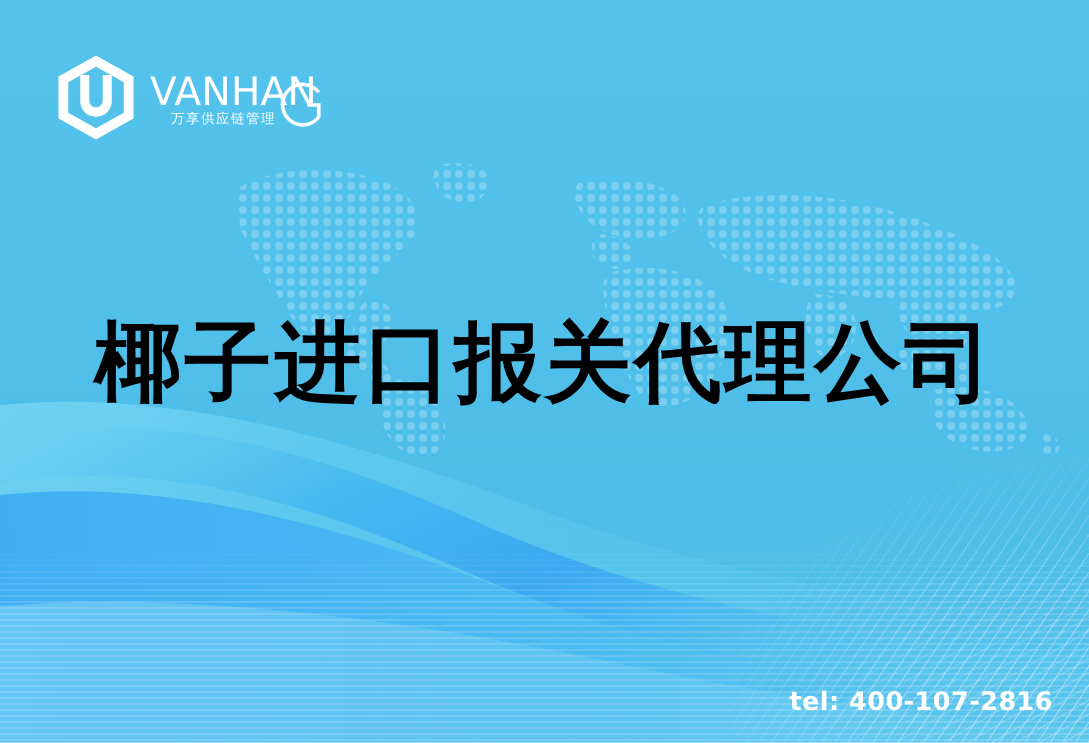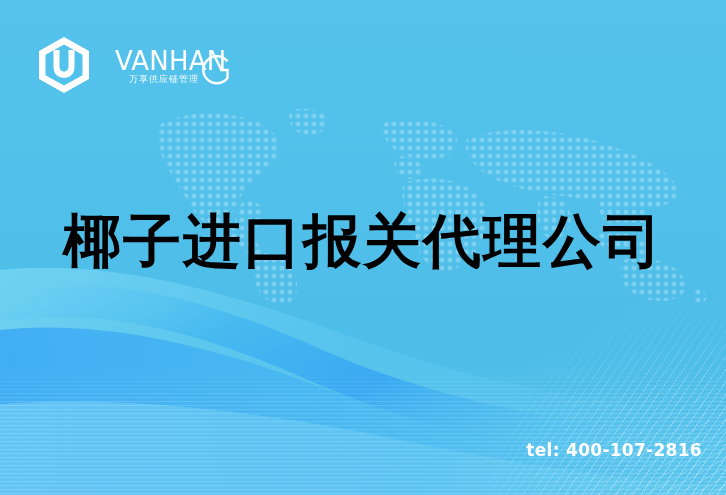--- a/index.html
+++ b/index.html
@@ -107,21 +107,21 @@
   }
   .logo-mark {
     width: 56px;
     height: 58px;
     flex: 0 0 auto;
   }
   .logo-mark svg { display: block; width: 100%; height: 100%; }
 
   .logo-word {
     position: relative;
-    margin-left: 23px;
+    margin-left: 8px;
     height: 58px;
     width: 120px;
     text-decoration: underline;
   }
   .logo-word svg { display:block; width: 100%; height: 100%; }
 
   
   .headline {
     position: absolute;
     left: 0;
@@ -134,21 +134,21 @@
     font-weight: 700;
     letter-spacing: 2px;
     font-family: "DejaVu Sans", "Liberation Sans", sans-serif;
     white-space: nowrap;
   }
 
   
   .phone {
     position: absolute;
     right: 24px;
-    bottom: 35px;
+    bottom: 17px;
     color: #ffffff;
     font-size: 17px;
     font-weight: 600;
     letter-spacing: 0.3px;
     font-family: "DejaVu Sans", "Liberation Sans", sans-serif;
   }
 </style>
 </head>
 <body>
 

